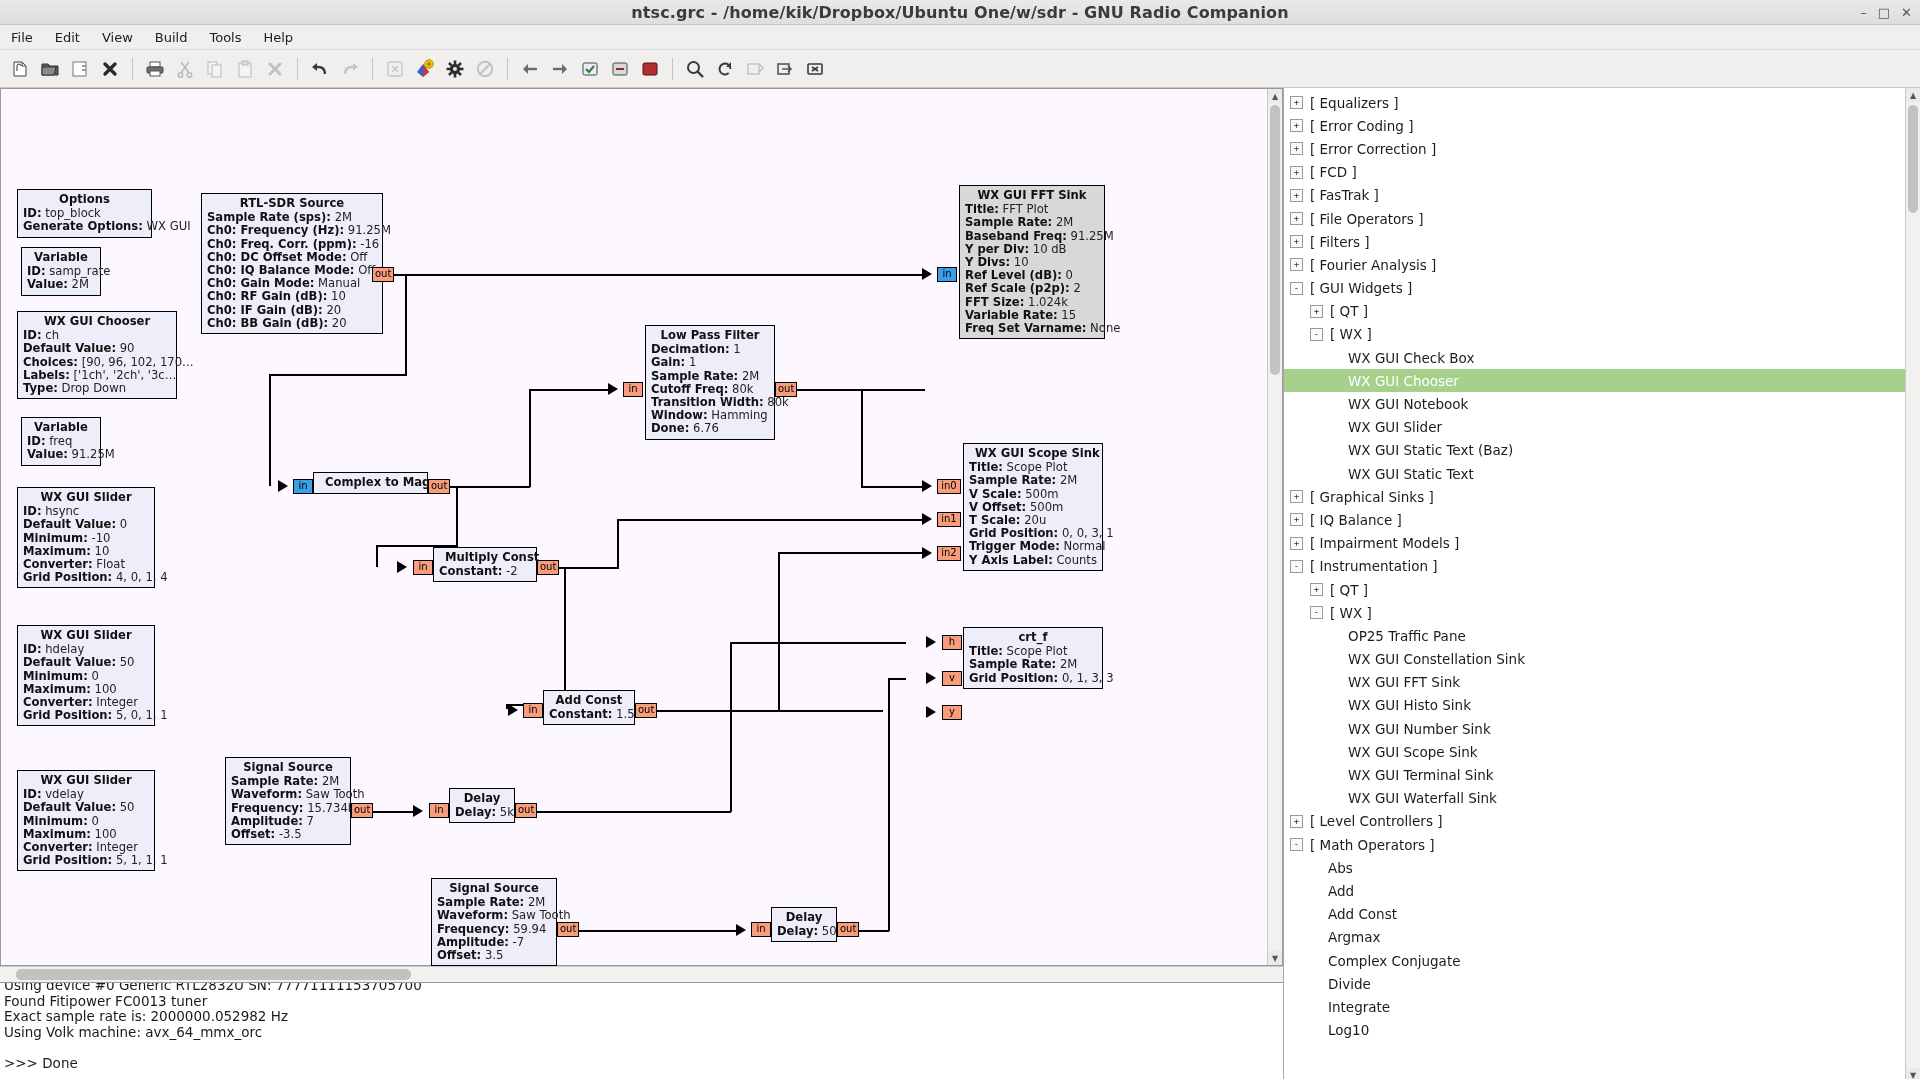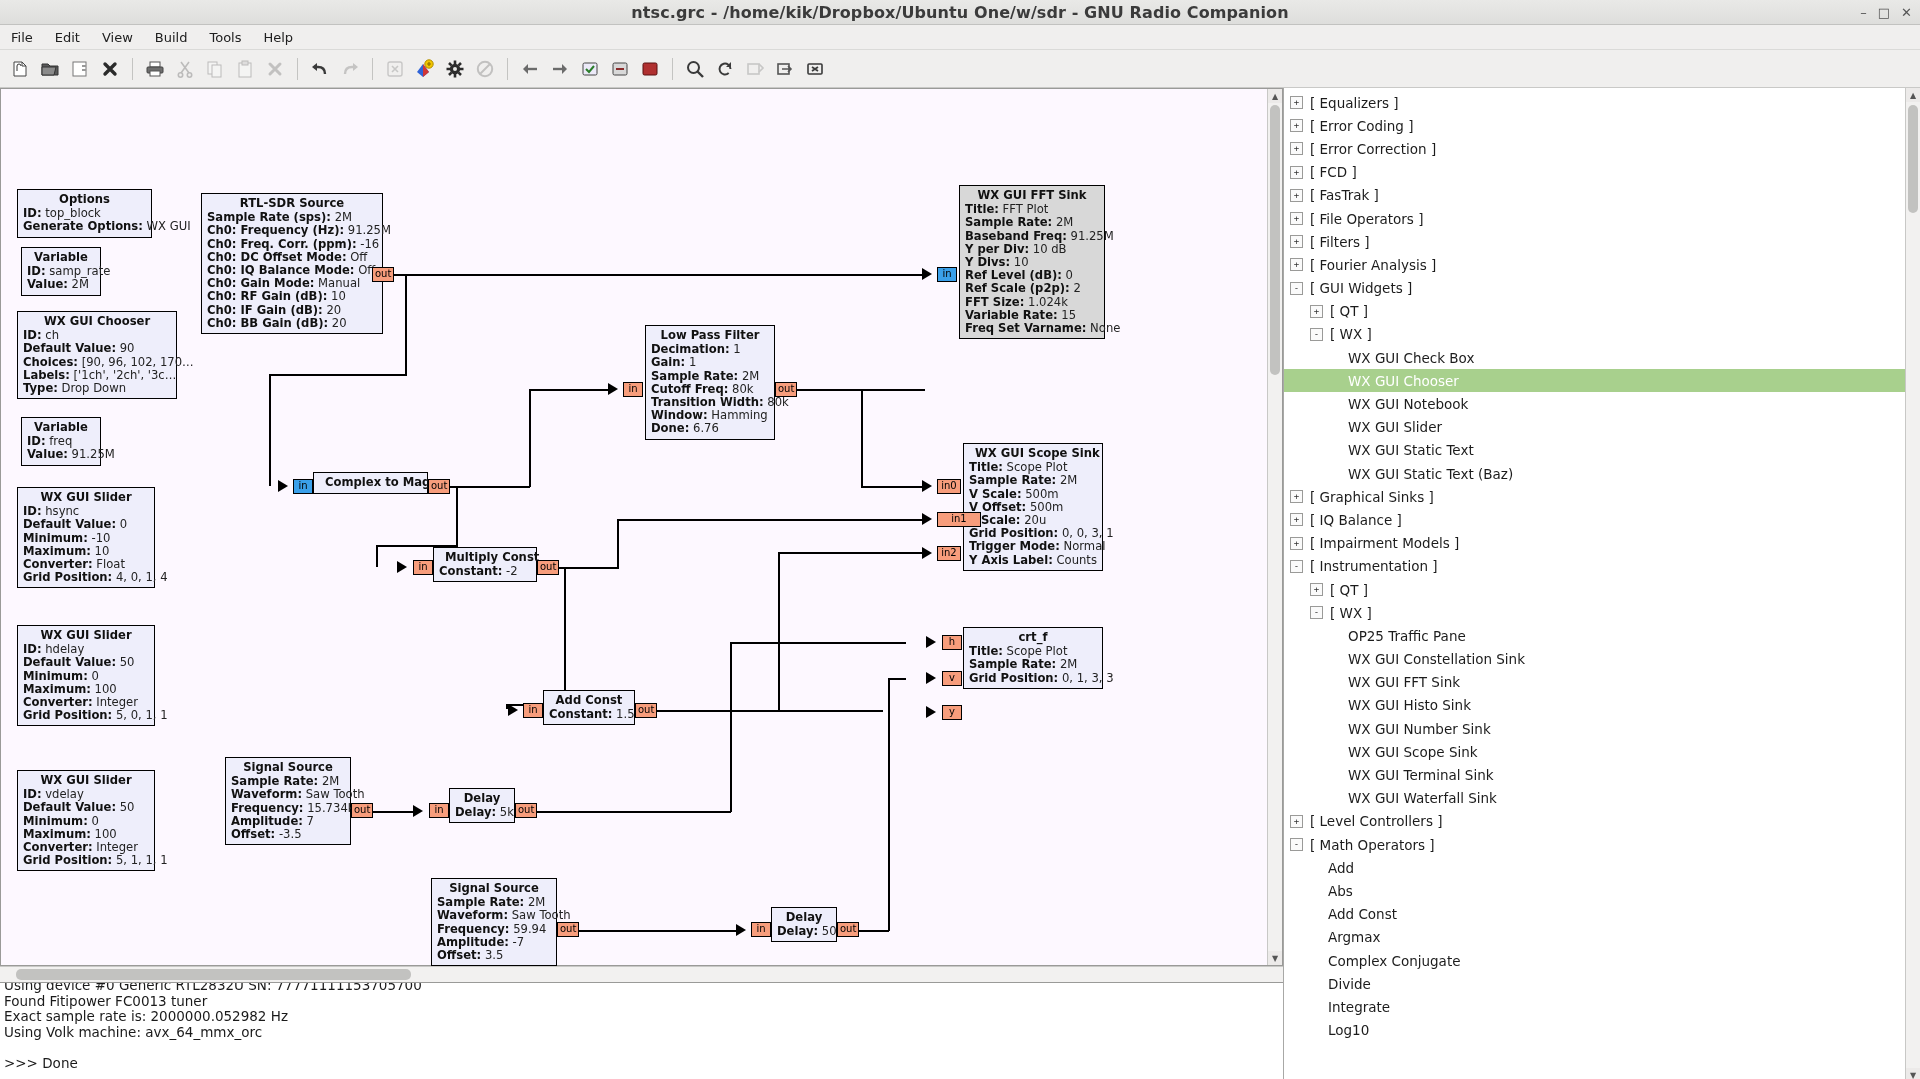--- a/index.html
+++ b/index.html
@@ -531,21 +531,21 @@
             <div class="port blue" style="left: 936px; top: 178px; width: 20px;">in</div>
             <div class="port blue" style="left: 292px; top: 390px; width: 20px;">in</div>
             <div class="port" style="left: 427px; top: 390px; width: 22px;">out</div>
             <div class="port" style="left: 622px; top: 293px; width: 20px;">in</div>
             <div class="port" style="left: 774px; top: 293px; width: 22px;">out</div>
             <div class="port" style="left: 412px; top: 471px; width: 20px;">in</div>
             <div class="port" style="left: 536px; top: 471px; width: 22px;">out</div>
             <div class="port" style="left: 522px; top: 614px; width: 20px;">in</div>
             <div class="port" style="left: 634px; top: 614px; width: 22px;">out</div>
             <div class="port" style="left: 936px; top: 390px; width: 24px;">in0</div>
-            <div class="port" style="left: 936px; top: 423px; width: 44px;">in1</div>
+            <div class="port" style="left: 936px; top: 423px; width: 24px;">in1</div>
             <div class="port" style="left: 936px; top: 457px; width: 24px;">in2</div>
             <div class="port" style="left: 941px; top: 546px; width: 20px;">h</div>
             <div class="port" style="left: 941px; top: 582px; width: 20px;">v</div>
             <div class="port" style="left: 941px; top: 616px; width: 20px;">y</div>
             <div class="port" style="left: 350px; top: 714px; width: 22px;">out</div>
             <div class="port" style="left: 428px; top: 714px; width: 20px;">in</div>
             <div class="port" style="left: 514px; top: 714px; width: 22px;">out</div>
             <div class="port" style="left: 556px; top: 833px; width: 22px;">out</div>
             <div class="port" style="left: 750px; top: 833px; width: 20px;">in</div>
             <div class="port" style="left: 836px; top: 833px; width: 22px;">out</div>
@@ -632,25 +632,25 @@
         <div class="trow" style="padding-left: 46px;">
           <span class="nospace"></span>
           <span>WX GUI Notebook</span>
         </div>
         <div class="trow" style="padding-left: 46px;">
           <span class="nospace"></span>
           <span>WX GUI Slider</span>
         </div>
         <div class="trow" style="padding-left: 46px;">
           <span class="nospace"></span>
+          <span>WX GUI Static Text (Baz)</span>
+        </div>
+        <div class="trow" style="padding-left: 46px;">
+          <span class="nospace"></span>
           <span>WX GUI Static Text</span>
-        </div>
-        <div class="trow" style="padding-left: 46px;">
-          <span class="nospace"></span>
-          <span>WX GUI Static Text (Baz)</span>
         </div>
         <div class="trow" style="padding-left: 6px;">
           <span class="exp">+</span>
           <span>[ Graphical Sinks ]</span>
         </div>
         <div class="trow" style="padding-left: 6px;">
           <span class="exp">+</span>
           <span>[ IQ Balance ]</span>
         </div>
         <div class="trow" style="padding-left: 6px;">
@@ -704,25 +704,25 @@
         <div class="trow" style="padding-left: 6px;">
           <span class="exp">+</span>
           <span>[ Level Controllers ]</span>
         </div>
         <div class="trow" style="padding-left: 6px;">
           <span class="exp">-</span>
           <span>[ Math Operators ]</span>
         </div>
         <div class="trow" style="padding-left: 26px;">
           <span class="nospace"></span>
+          <span>Abs</span>
+        </div>
+        <div class="trow" style="padding-left: 26px;">
+          <span class="nospace"></span>
           <span>Add</span>
-        </div>
-        <div class="trow" style="padding-left: 26px;">
-          <span class="nospace"></span>
-          <span>Abs</span>
         </div>
         <div class="trow" style="padding-left: 26px;">
           <span class="nospace"></span>
           <span>Add Const</span>
         </div>
         <div class="trow" style="padding-left: 26px;">
           <span class="nospace"></span>
           <span>Argmax</span>
         </div>
         <div class="trow" style="padding-left: 26px;">

